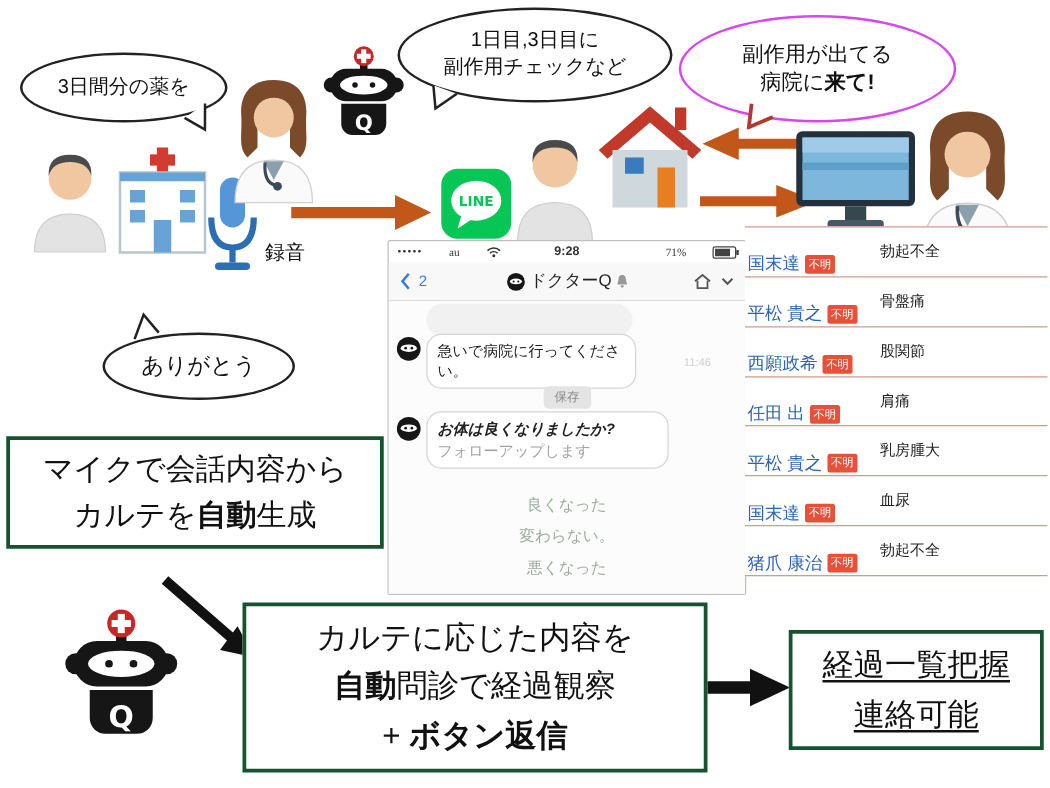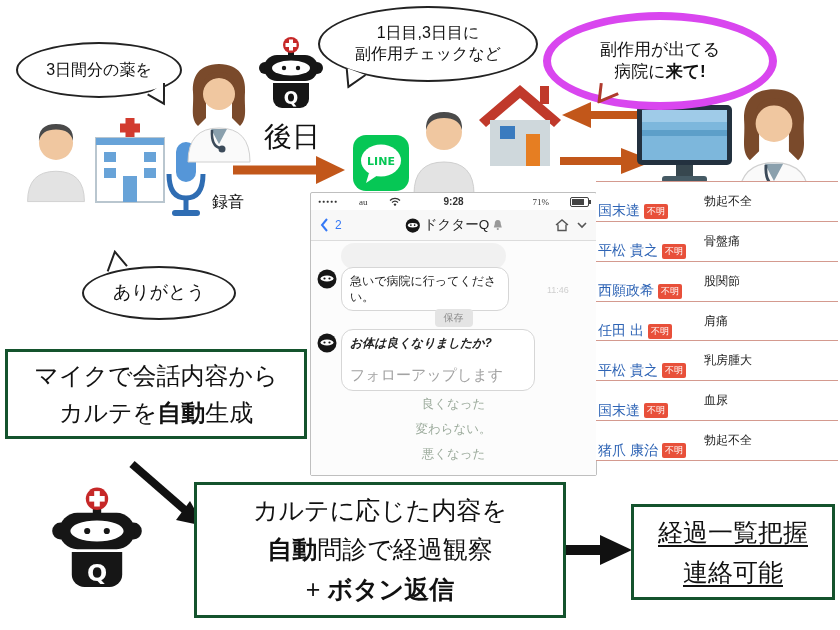--- a/index.html
+++ b/index.html
@@ -5,21 +5,21 @@
   html,body{margin:0;padding:0;background:#fff;}
   .stage{position:relative;width:840px;height:630px;background:#fff;overflow:hidden;
          font-family:"Liberation Sans","DejaVu Sans",sans-serif;color:#111;}
   .abs{position:absolute;}
   .z2{z-index:2;}
 
   
   .bubble{position:absolute;background:#fff;border:2px solid #222;border-radius:50%;
           display:flex;flex-direction:column;align-items:center;justify-content:center;
           text-align:center;z-index:3;line-height:1.3;}
-  .bubble.red{border:8px solid #d946ef;text-align:right;}
+  .bubble.red{border:2px solid #d946ef;text-align:right;}
   .tail{position:absolute;z-index:4;}
 
   
   .notebox{position:absolute;background:#fff;border:3px solid #14532d;
            display:flex;flex-direction:column;align-items:center;justify-content:center;
            text-align:center;z-index:3;}
   .notebox b{font-weight:700;}
   .u{text-decoration:underline;text-underline-offset:4px;}
 
   .biglabel{position:absolute;font-size:28px;color:#111;z-index:3;}
@@ -41,21 +41,21 @@
   .nav-left,.nav-right{display:flex;align-items:center;gap:6px;}
   .nav-title{position:absolute;left:50%;transform:translateX(-50%);display:flex;align-items:center;
              gap:4px;font-size:13.5px;color:#222;}
   .chat{flex:1;position:relative;background:#fcfcfc;}
   .faded-bubble{position:absolute;left:30px;top:2px;width:165px;height:26px;background:#ececec;
                 border-radius:13px;opacity:.7;}
   .avatar{position:absolute;width:20px;height:20px;}
   .msg{position:absolute;background:#fff;border:1px solid #d6d6d6;border-radius:12px;
        padding:5px 8px;font-size:12px;color:#222;line-height:1.35;}
   .msg .mtitle{font-weight:bold;font-style:italic;}
-  .msg .msub{font-size:15px;color:#a3a3a3;margin-top:14px;}
+  .msg .msub{font-size:12px;color:#a3a3a3;margin-top:2px;}
   .msg-time{position:absolute;font-size:9px;color:#cfcfcf;}
   .save-tag{position:absolute;left:50%;transform:translateX(-50%);top:68px;background:#e4e4e4;
             color:#8a8a8a;font-size:10px;padding:2px 9px;border-radius:4px;}
   .reply{position:absolute;width:100%;text-align:center;font-size:12.5px;color:#9cab9c;cursor:pointer;}
 
   
   .ptable{position:absolute;left:596px;top:181px;width:242px;height:279px;display:flex;
           flex-direction:column;border-top:1px solid #d49a8f;background:#fff;z-index:2;}
   .trow{flex:1;display:flex;align-items:center;border-bottom:1px solid #d49a8f;}
   .tnamecell{width:106px;display:flex;align-items:center;padding-left:2px;margin-top:20px;}
@@ -150,21 +150,20 @@
     <rect x="29.5" y="7" width="11" height="4" fill="#fff"></rect>
     <circle cx="9" cy="32" r="6" fill="#161616"></circle>
     <circle cx="61" cy="32" r="6" fill="#161616"></circle>
     <rect x="8" y="19" width="54" height="26" rx="13" fill="#161616"></rect>
     <ellipse cx="35" cy="32" rx="19" ry="7.5" fill="#fff"></ellipse>
     <circle cx="28" cy="32" r="2.2" fill="#161616"></circle>
     <circle cx="42" cy="32" r="2.2" fill="#161616"></circle>
     <path d="M17 47 h36 v16 a9 9 0 0 1 -9 9 h-18 a9 9 0 0 1 -9 -9 Z" fill="#161616"></path>
     <text x="35" y="68" fill="#fff" font-size="17" font-weight="bold" text-anchor="middle">Q</text>
   </svg>
-  <div class="biglabel" style="left:264px;top:118px;">後日</div>
 
   <div class="bubble" style="left:318px;top:6px;width:216px;height:72px;font-size:16px;">
     <span>1日目,3日目に</span>
     <span>副作用チェックなど</span>
   </div>
   <svg class="tail" style="left:340px;top:70px;transform:rotate(20deg);" width="26" height="20" viewBox="0 0 26 20">
     <polygon points="3,1 23,1 11,18" fill="#fff"></polygon>
     <path d="M3 1 L11 18 L23 1" fill="none" stroke="#222" stroke-width="2"></path>
   </svg>
 

